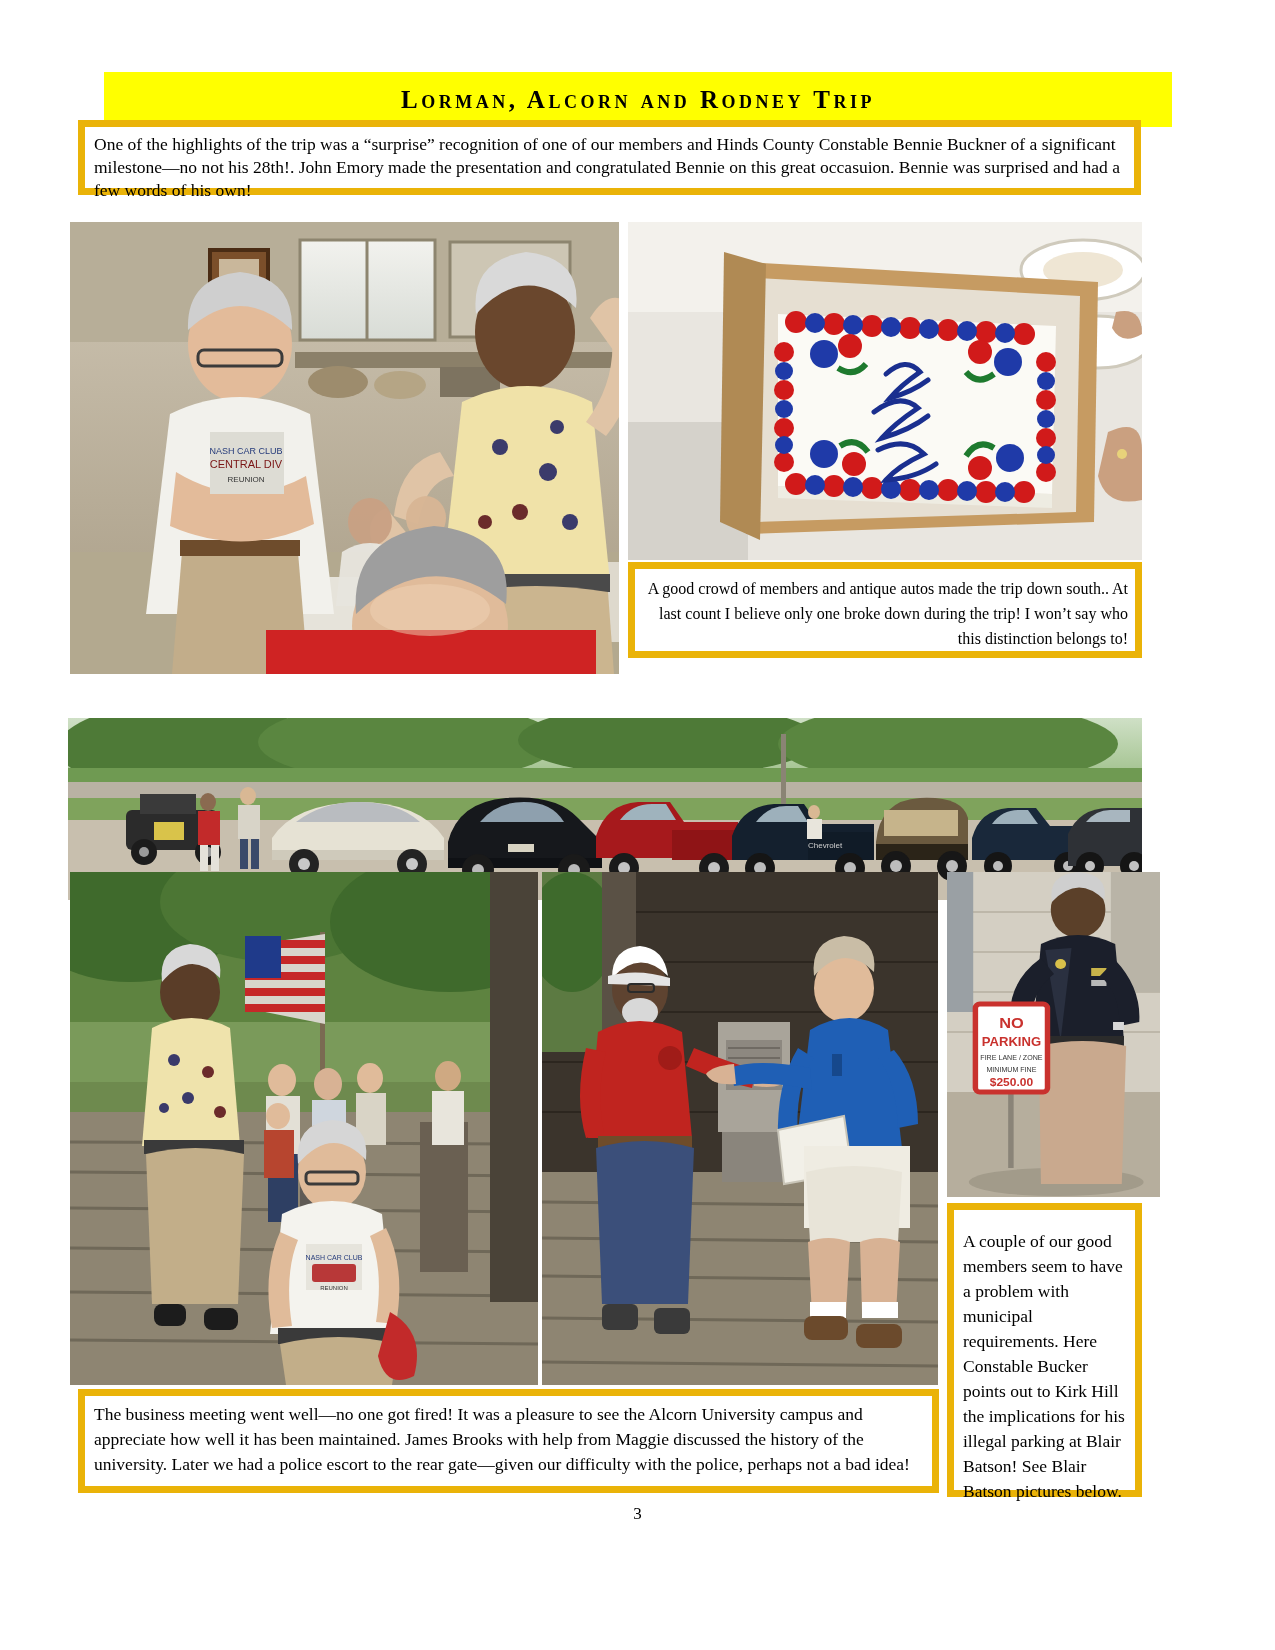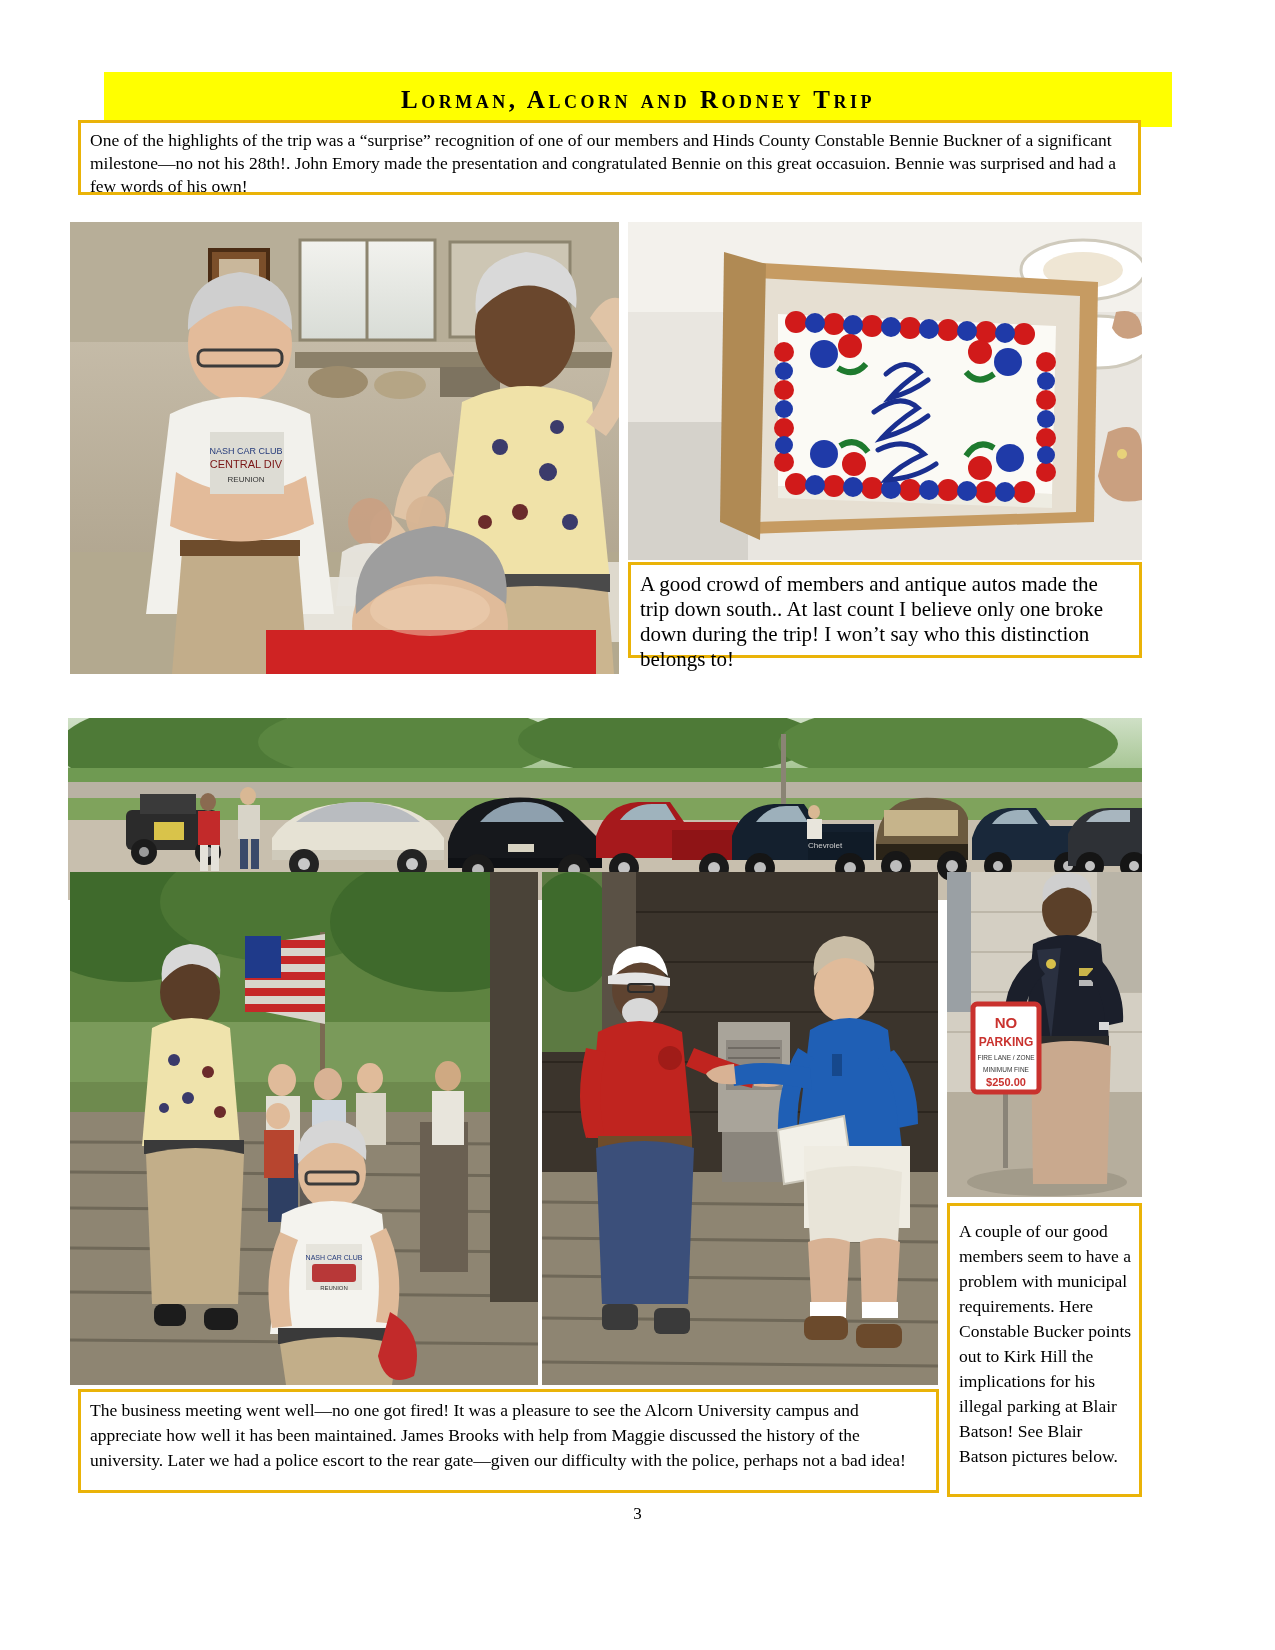--- a/index.html
+++ b/index.html
@@ -41,21 +41,21 @@
     font-variant: small-caps;
     letter-spacing: 3.5px;
     font-weight: bold;
     color: #000;
     white-space: nowrap;
   }
 
   
   .textbox {
     position: absolute;
-    border: 3px solid #eab308;
+    border: 7px solid #eab308;
     background: #fff;
     box-sizing: border-box;
     font-family: "Liberation Serif", serif;
     color: #000;
   }
   .textbox p {
     margin: 0;
   }
 
   #intro-box {
@@ -67,40 +67,41 @@
     font-size: 17.5px;
     line-height: 23px;
   }
 
   #crowd-box {
     left: 628px;
     top: 562px;
     width: 514px;
     height: 96px;
     padding: 7px 7px 4px 9px;
-    font-size: 21px;
+    font-size: 16px;
     line-height: 25px;
+    text-align: right;
   }
 
   #meeting-box {
     left: 78px;
     top: 1389px;
     width: 861px;
     height: 104px;
     padding: 6px 8px 4px 9px;
     font-size: 17.5px;
     line-height: 25px;
   }
 
   #constable-box {
     left: 947px;
     top: 1203px;
     width: 195px;
     height: 294px;
-    padding: 13px 6px 4px 9px;
+    padding: 19px 6px 4px 9px;
     font-size: 17.5px;
     line-height: 25px;
   }
 
   
   .page-number {
     position: absolute;
     left: 0;
     top: 1504px;
     width: 1275px;
@@ -117,21 +118,21 @@
   }
   .photo canvas, .photo svg {
     display: block;
   }
 
   #photo-presentation { left: 70px;  top: 222px;  width: 549px; height: 452px; }
   #photo-cake        { left: 628px;  top: 222px;  width: 514px; height: 338px; }
   #photo-cars        { left: 68px;   top: 682px;  width: 1074px; height: 182px; margin-top: 36px; }
   #photo-group       { left: 70px;   top: 872px;  width: 468px;  height: 513px; }
   #photo-pointing    { left: 542px;  top: 872px;  width: 396px;  height: 513px; }
-  #photo-constable   { left: 947px;  top: 872px;  width: 195px;  height: 325px; text-decoration: underline; }
+  #photo-constable   { left: 947px;  top: 872px;  width: 213px;  height: 325px; text-decoration: underline; }
 
   .ph-img { position: absolute; left: 0; top: 0; width: 100%; height: 100%; }
 </style>
 </head>
 <body>
 
 <div class="page">
 
   <div class="title-banner">
     <div class="title-text">Lorman, Alcorn and Rodney Trip</div>

